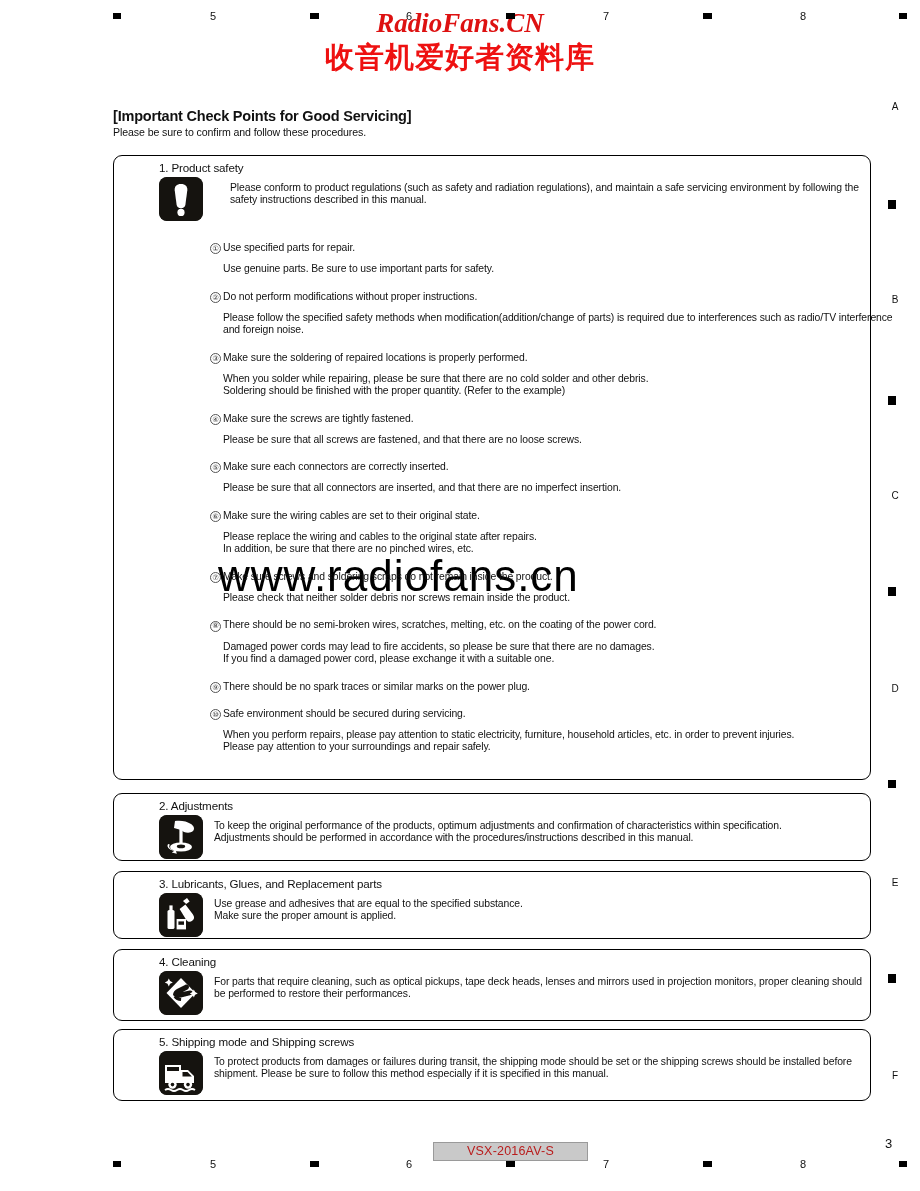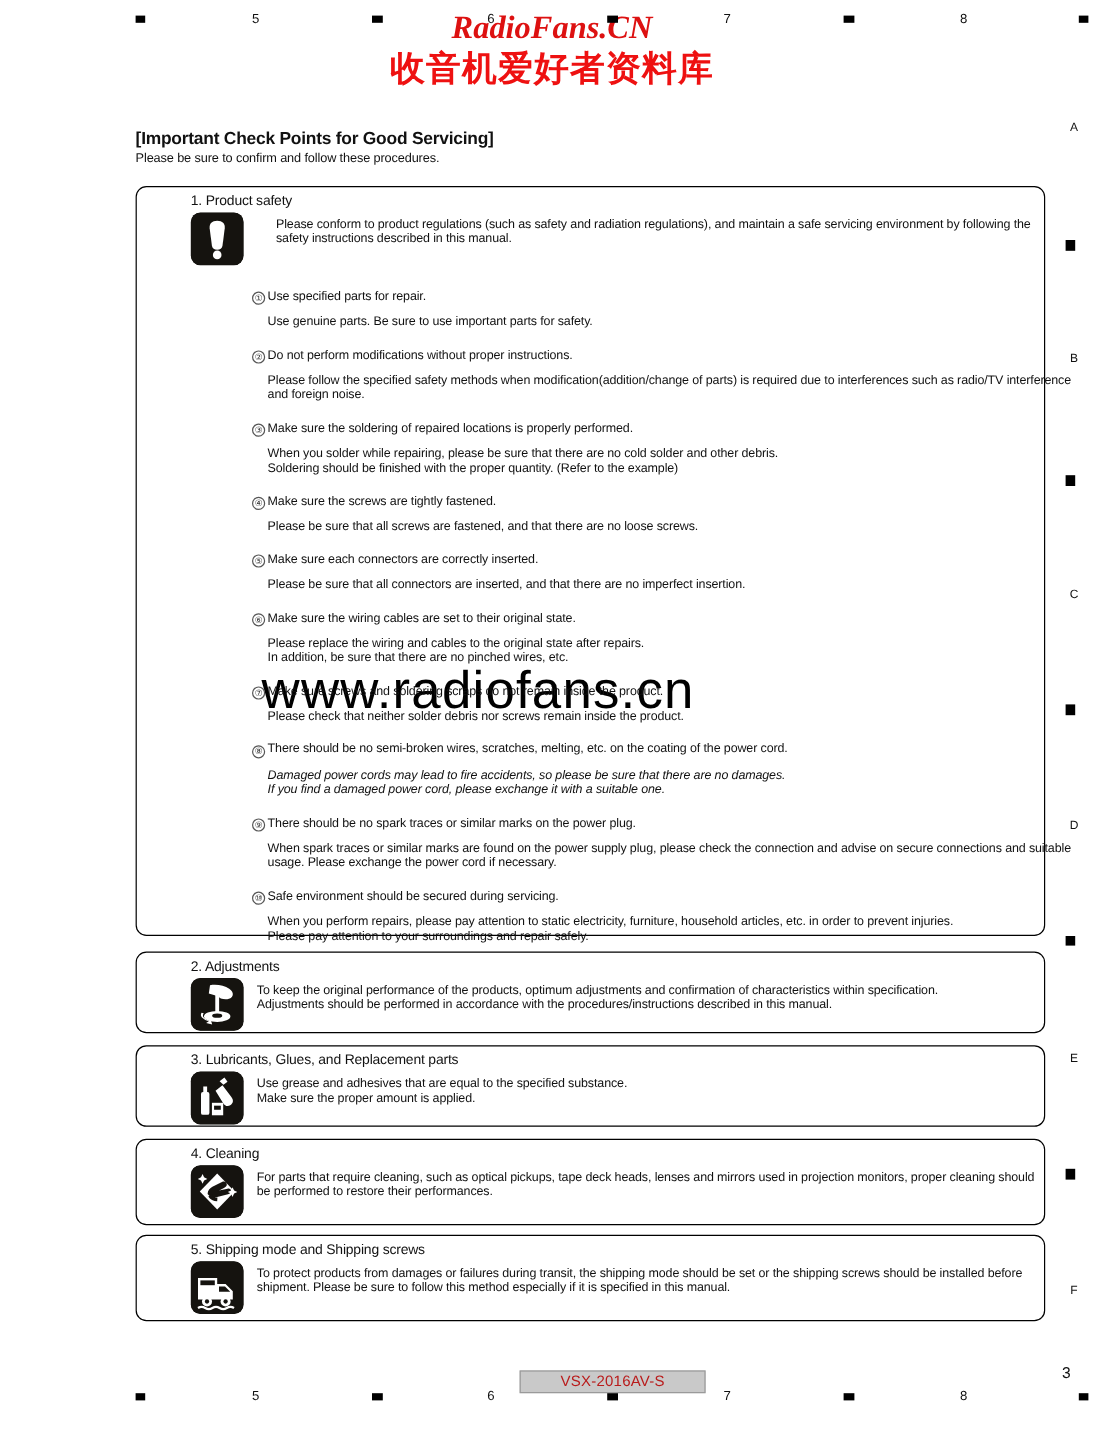--- a/index.html
+++ b/index.html
@@ -183,28 +183,27 @@
     <div class="item-head">
       <span class="item-num"><span class="circnum">⑦</span></span>
       <span>Make sure screws and soldering scraps do not remain inside the product.</span>
     </div>
     <div class="item-desc" style="white-space:pre-line;">Please check that neither solder debris nor screws remain inside the product.</div>
 
     <div class="item-head">
       <span class="item-num"><span class="circnum">⑧</span></span>
       <span>There should be no semi-broken wires, scratches, melting, etc. on the coating of the power cord.</span>
     </div>
-    <div class="item-desc" style="white-space:pre-line;font-style:italic;">Damaged power cords may lead to fire accidents, so please be sure that there are no damages.
+    <div class="item-desc" style="white-space:pre-line;">Damaged power cords may lead to fire accidents, so please be sure that there are no damages.
 If you find a damaged power cord, please exchange it with a suitable one.</div>
 
     <div class="item-head">
       <span class="item-num"><span class="circnum">⑨</span></span>
       <span>There should be no spark traces or similar marks on the power plug.</span>
     </div>
-    <div class="item-desc" style="white-space:pre-line;width:672px;">When spark traces or similar marks are found on the power supply plug, please check the connection and advise on secure connections and suitable usage.   Please exchange the power cord if necessary.</div>
 
     <div class="item-head">
       <span class="item-num"><span class="circnum">⑩</span></span>
       <span>Safe environment should be secured during servicing.</span>
     </div>
     <div class="item-desc" style="white-space:pre-line;">When you perform repairs, please pay attention to static electricity, furniture, household articles, etc. in order to prevent injuries.
 Please pay attention to your surroundings and repair safely.</div>
   </div>
 </div>
 

